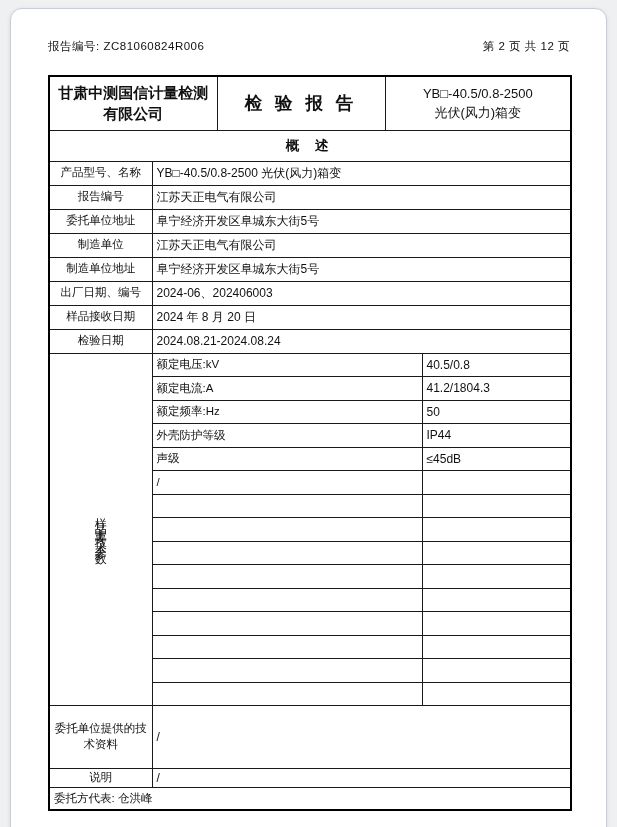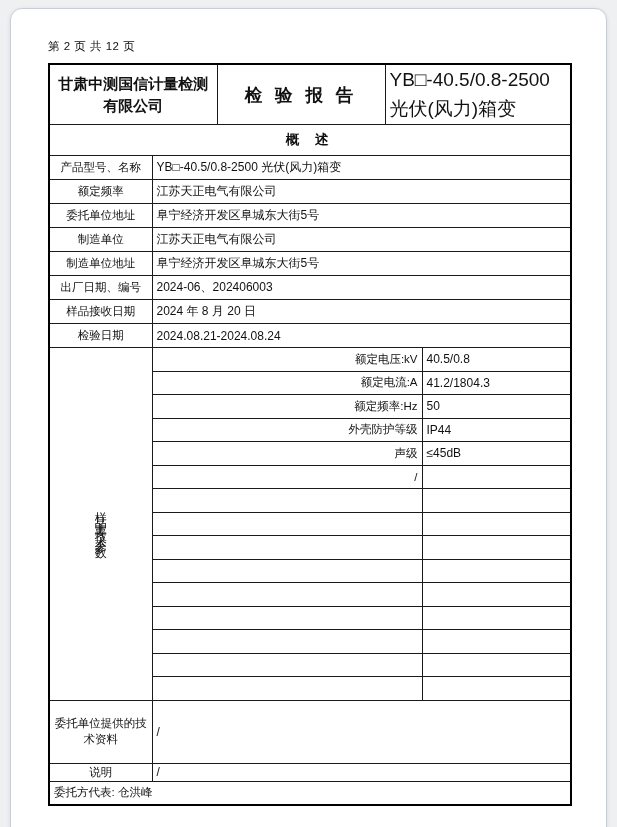--- a/index.html
+++ b/index.html
@@ -24,21 +24,21 @@
     left: 37px; top: 30px;
     width: 522px;
     display: flex;
     justify-content: space-between;
     align-items: flex-end;
     font-size: 11.5px;
     letter-spacing: 0.5px;
   }
   .report-table {
     position: absolute;
-    left: 37px; top: 54px;
+    left: 37px; top: 66px;
     width: 522px;
     border-collapse: collapse;
     table-layout: fixed;
     border: 2.5px solid #000;
     font-size: 12px;
   }
   .report-table td {
     border: 1px solid #1a1a1a;
     padding: 1px 4px;
     vertical-align: middle;
@@ -59,42 +59,42 @@
     line-height: 1.45;
     padding: 2px 6px;
   }
   .title-cell {
     text-align: center;
     font-weight: bold;
     font-size: 17.5px;
     letter-spacing: 4px;
   }
   .model-cell {
-    text-align: left;
-    font-size: 19px;
+    text-align: center;
+    font-size: 13px;
     line-height: 1.5;
   }
   .section-cell {
     text-align: center;
     font-weight: bold;
     font-size: 13.5px;
     letter-spacing: 6px;
   }
   .label-cell {
     text-align: center;
     font-size: 11.5px;
     line-height: 1.35;
   }
   .value-cell {
     text-align: left;
     padding-left: 10px;
     font-size: 12px;
   }
   .tech-label-cell {
-    text-align: right;
+    text-align: left;
     padding-left: 9px;
     font-size: 11.5px;
   }
   .tech-value-cell {
     font-size: 12px;
   }
   .side-cell { text-align: center; }
   .side-vertical {
     display: inline-block;
     writing-mode: vertical-lr;
@@ -108,20 +108,21 @@
     padding-left: 9px;
     font-size: 11.5px;
   }
 </style>
 </head>
 <body>
 
 <div class="page-card">
 
   <div class="meta-line">
+    <span><span>报告编号:</span> <span>ZC81060824R006</span></span>
     <span>第 2 页 共 12 页</span>
   </div>
 
   <table class="report-table">
     <colgroup>
       <col style="width:103px">
         <col style="width:65px">
         <col style="width:168px">
         <col style="width:37px">
         <col style="width:149px">
@@ -139,21 +140,21 @@
 
     <tr class="section-row">
       <td colspan="5" class="section-cell">概  述</td>
     </tr>
 
     <tr class="ov-row">
       <td class="label-cell">产品型号、名称</td>
       <td colspan="4" class="value-cell">YB□-40.5/0.8-2500 光伏(风力)箱变</td>
     </tr>
     <tr class="ov-row">
-      <td class="label-cell">额定频率</td>
+      <td class="label-cell">报告编号</td>
       <td colspan="4" class="value-cell">江苏天正电气有限公司</td>
     </tr>
     <tr class="ov-row">
       <td class="label-cell">委托单位地址</td>
       <td colspan="4" class="value-cell">阜宁经济开发区阜城东大街5号</td>
     </tr>
     <tr class="ov-row">
       <td class="label-cell">制造单位</td>
       <td colspan="4" class="value-cell">江苏天正电气有限公司</td>
     </tr>

